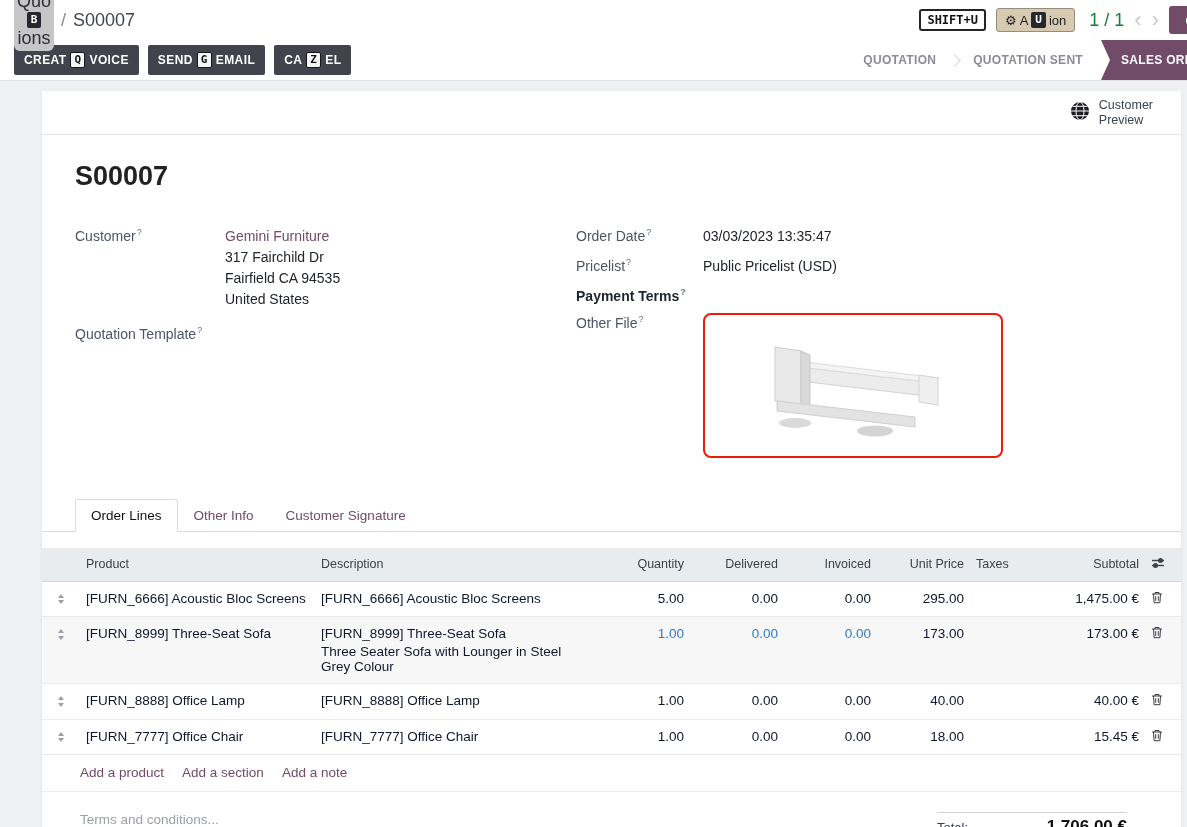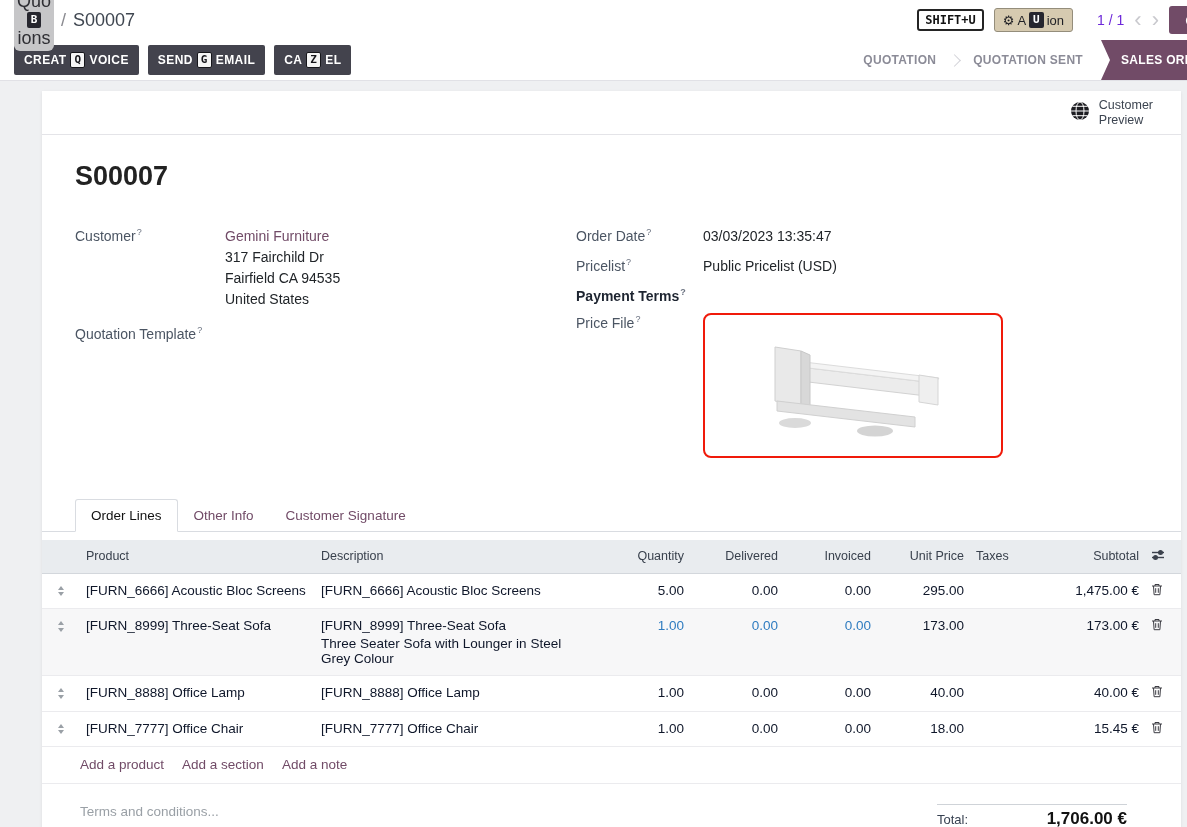--- a/index.html
+++ b/index.html
@@ -39,21 +39,21 @@
   .bc-parent .hint { margin:0 1px; }
   .bc-sep { color:#8a8a90; }
   .bc-current { color:#3f4650; }
   .topbar-right { margin-left:auto; display:flex; align-items:center; gap:10px; }
   .action-btn {
     display:inline-flex; align-items:center; gap:3px;
     background:#d6cab0; border:1px solid #948d7b; border-radius:3px;
     padding:3px 8px; font-size:13px; color:#1f1f24; cursor:pointer;
   }
   .gear { font-size:13px; line-height:13px; }
-  .pager { font-size:14px; color:#6d28d9; margin-left:14px; }
+  .pager { font-size:18px; color:#15803d; margin-left:4px; }
   .chev { color:#c9c9ce; font-size:22px; line-height:18px; cursor:default; }
   .corner-btn {
     background:#714B67; color:#fff; border:none; border-radius:3px;
     height:28px; min-width:46px; padding:0 10px; font-size:13px;
     margin-right:-28px; 
   }
 
   
   .control-panel {
     height:41px; background:#fff; border-bottom:1px solid #e1e1e6;
@@ -104,21 +104,21 @@
   .fvalue { color:#212529; line-height:21px; }
   .link { color:#714B67; cursor:pointer; }
   .qt-row { margin-top:14px; }
 
   .step-box {
     width:300px; height:145px; border:2px solid #f01a0a; border-radius:8px;
     background:#fff; display:flex; align-items:center; justify-content:center;
   }
 
   
-  .tabs-wrap { margin:32px -40px 8px -33px; padding-left:33px; border-bottom:1px solid #d9dce1; display:flex; }
+  .tabs-wrap { margin:32px -40px 16px -33px; padding-left:33px; border-bottom:1px solid #d9dce1; display:flex; }
   .tab {
     font-size:13.5px; padding:8px 15px; color:#714B67; cursor:pointer;
     border:1px solid transparent; margin-bottom:-1px; white-space:nowrap;
   }
   .tab.active {
     color:#111; background:#fff; border-color:#d9dce1;
     border-bottom-color:#fff; border-radius:3px 3px 0 0;
   }
 
   
@@ -275,21 +275,21 @@
               <div class="fvalue">Public Pricelist (USD)</div>
             </div>
             <div class="frow">
               <div class="flabel bold">
                 <span>Payment Terms</span><sup class="help">?</sup>
               </div>
               <div class="fvalue"></div>
             </div>
             <div class="frow">
               <div class="flabel">
-                <span>Price File</span><sup class="help">?</sup>
+                <span>Other File</span><sup class="help">?</sup>
               </div>
               <div class="step-box">
                 <svg width="260" height="120" viewBox="0 0 260 120">
                   <polygon points="60,40 212,58 212,72 60,54" fill="#ececec" stroke="#d2d2d2" stroke-width="1"></polygon>
                   <polygon points="60,40 212,58 216,53 64,35" fill="#f4f4f4" stroke="#dcdcdc" stroke-width="1"></polygon>
                   <polygon points="52,22 78,26 78,80 52,76" fill="#e9e9e9" stroke="#cfcfcf" stroke-width="1"></polygon>
                   <polygon points="78,26 87,30 87,84 78,80" fill="#d8d8d8" stroke="#c8c8c8" stroke-width="1"></polygon>
                   <polygon points="196,50 215,53 215,80 196,77" fill="#efefef" stroke="#d5d5d5" stroke-width="1"></polygon>
                   <polygon points="54,76 192,92 192,102 54,86" fill="#e3e3e3" stroke="#d0d0d0" stroke-width="1"></polygon>
                   <ellipse cx="72" cy="98" rx="16" ry="5" fill="#dadada"></ellipse>

